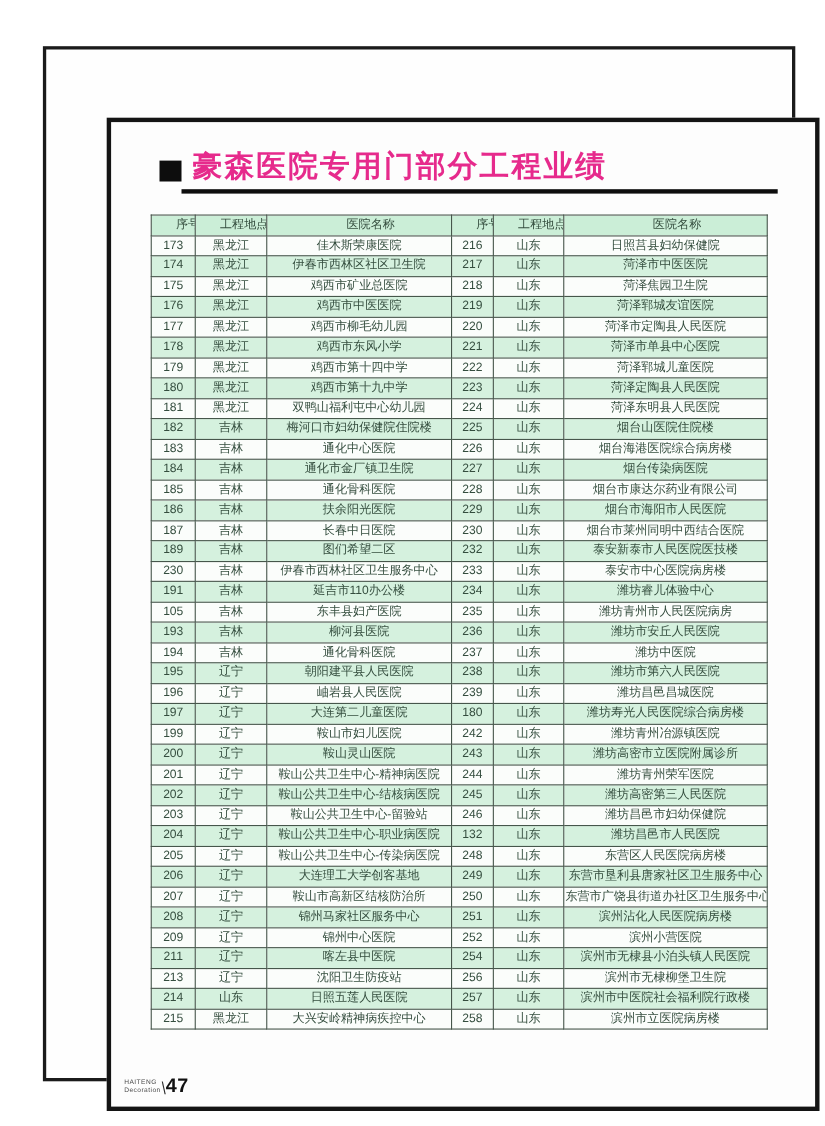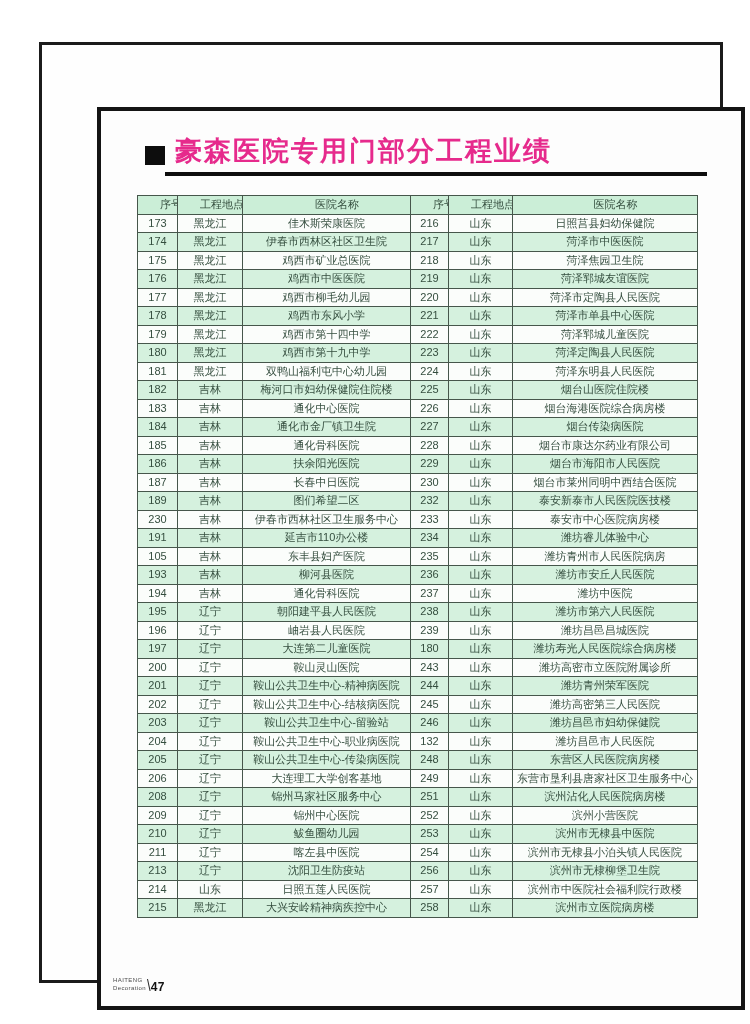--- a/index.html
+++ b/index.html
@@ -61,21 +61,21 @@
     display:flex;align-items:flex-end;color:#333;
   }
   .brand{
     font-size:6px;line-height:1.25;color:#4a4a4a;
     letter-spacing:.4px;margin-right:1px;padding-bottom:2px;
   }
   .brand-slash{
     font-size:13px;color:#2a2a2a;margin:0 0 1px 0;transform:scaleY(1.2);
   }
   .page-number{
-    font-size:12px;font-weight:800;color:#111;letter-spacing:.5px;
+    font-size:18px;font-weight:800;color:#111;letter-spacing:.5px;
   }
 </style>
 </head>
 <body>
 
 <div class="outer-frame">
   <div class="inner-frame">
     <div class="inner-content">
 
       <div class="title-row">
@@ -292,20 +292,28 @@
               </tr>
               <tr>
                 <td>197</td>
                 <td>辽宁</td>
                 <td>大连第二儿童医院</td>
                 <td>180</td>
                 <td>山东</td>
                 <td>潍坊寿光人民医院综合病房楼</td>
               </tr>
               <tr>
+                <td>199</td>
+                <td>辽宁</td>
+                <td>鞍山市妇儿医院</td>
+                <td>242</td>
+                <td>山东</td>
+                <td>潍坊青州冶源镇医院</td>
+              </tr>
+              <tr>
                 <td>200</td>
                 <td>辽宁</td>
                 <td>鞍山灵山医院</td>
                 <td>243</td>
                 <td>山东</td>
                 <td>潍坊高密市立医院附属诊所</td>
               </tr>
               <tr>
                 <td>201</td>
                 <td>辽宁</td>
@@ -348,42 +356,42 @@
               </tr>
               <tr>
                 <td>206</td>
                 <td>辽宁</td>
                 <td>大连理工大学创客基地</td>
                 <td>249</td>
                 <td>山东</td>
                 <td>东营市垦利县唐家社区卫生服务中心</td>
               </tr>
               <tr>
+                <td>207</td>
+                <td>辽宁</td>
+                <td>鞍山市高新区结核防治所</td>
+                <td>250</td>
+                <td>山东</td>
+                <td>东营市广饶县街道办社区卫生服务中心</td>
+              </tr>
+              <tr>
                 <td>208</td>
                 <td>辽宁</td>
                 <td>锦州马家社区服务中心</td>
                 <td>251</td>
                 <td>山东</td>
                 <td>滨州沾化人民医院病房楼</td>
               </tr>
               <tr>
                 <td>209</td>
                 <td>辽宁</td>
                 <td>锦州中心医院</td>
                 <td>252</td>
                 <td>山东</td>
                 <td>滨州小营医院</td>
-              </tr>
-              <tr>
-                <td>210</td>
-                <td>辽宁</td>
-                <td>鲅鱼圈幼儿园</td>
-                <td>253</td>
-                <td>山东</td>
-                <td>滨州市无棣县中医院</td>
               </tr>
               <tr>
                 <td>211</td>
                 <td>辽宁</td>
                 <td>喀左县中医院</td>
                 <td>254</td>
                 <td>山东</td>
                 <td>滨州市无棣县小泊头镇人民医院</td>
               </tr>
               <tr>

